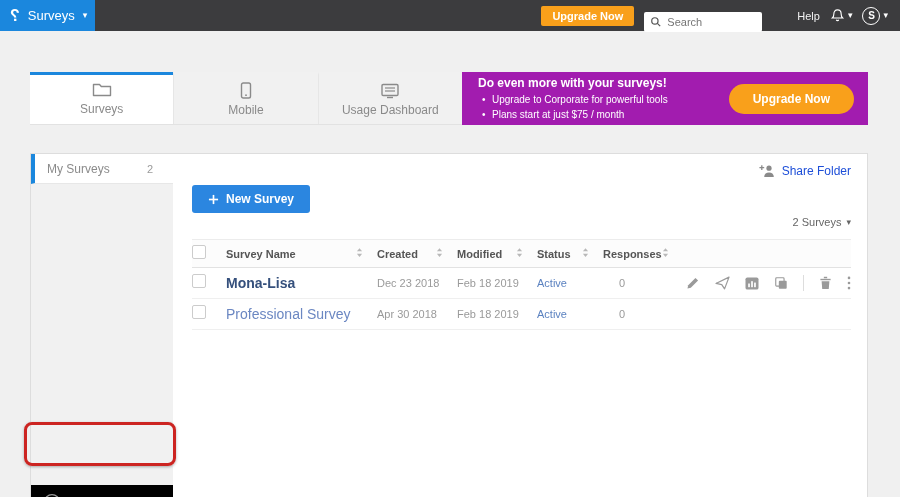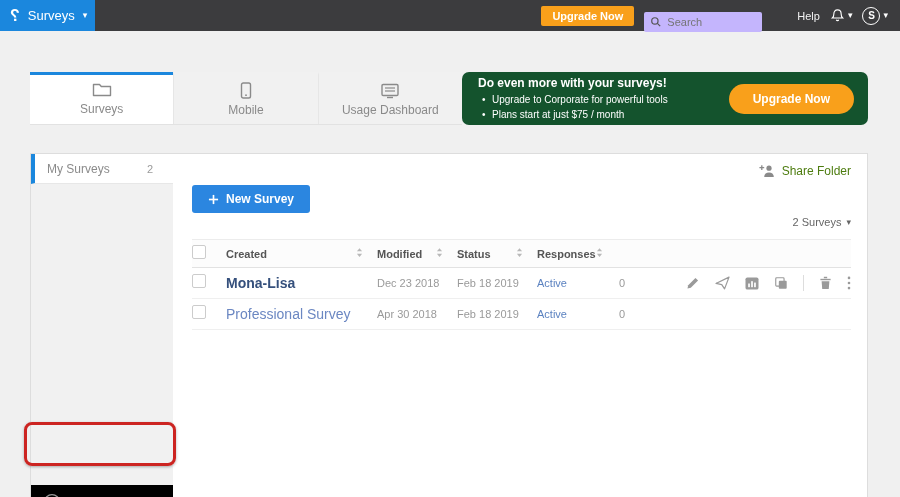--- a/index.html
+++ b/index.html
@@ -10,40 +10,40 @@
   .topbar { position:absolute; left:0; top:0; width:900px; height:31px; background:#3c3c3e;
             display:flex; align-items:center; }
   .brand { width:95px; height:31px; background:#1b87dd; display:flex; align-items:center;
            padding:0 8px 0 10px; gap:8px; color:#fff; cursor:pointer; }
   .brand .logo { font-weight:bold; font-size:16px; line-height:1; transform:scaleX(-1); display:inline-block; }
   .brand .brand-label { font-size:13px; }
   .caret { font-size:9px; color:inherit; line-height:1; }
   .topbar-right { margin-left:auto; display:flex; align-items:center; gap:10px; padding-right:12px; }
   .btn-upgrade-top { background:#f9a01b; color:#fff; font-weight:bold; font-size:11px;
                      border:none; border-radius:2px; padding:4px 11px; cursor:pointer; }
-  .searchbox { display:flex; align-items:center; gap:5px; background:#c4b5fd; border-radius:2px;
+  .searchbox { display:flex; align-items:center; gap:5px; background:#ffffff; border-radius:2px;
                height:20px; width:118px; padding:0 6px;margin-top:13px; }
   .searchbox input { border:none; outline:none; width:85px; font-size:11px; color:#444;
                      font-family:"Liberation Sans", sans-serif; background:transparent; }
   .help { color:#f2f2f2; font-size:11px; cursor:pointer;margin-left:25px; }
   .iconbtn { display:flex; align-items:center; gap:3px; color:#fff; cursor:pointer; }
   .avatar { width:18px; height:18px; border:1.5px solid #fff; border-radius:50%; color:#fff;
             font-size:10px; font-weight:bold; display:flex; align-items:center; justify-content:center; }
 
   
   .tabstrip { position:absolute; left:30px; top:72px; width:432px; height:53px; display:flex;
               background:#f1f1f1; border-bottom:1px solid #e2e2e2; }
   .tab { flex:1; display:flex; flex-direction:column; align-items:center; justify-content:center;
          gap:4px; color:#8a8a8a; font-size:12px; cursor:pointer; border-top:3px solid transparent; }
   .tab + .tab { border-left:1px solid #e6e6e6; }
   .tab.active { background:#fff; border-top:3px solid #1b87dd; border-bottom:1px solid #fff; }
   .tab svg { display:block; }
 
-  .banner { position:absolute; left:462px; top:72px; width:406px; height:53px; background:#14532d;
-            color:#fff; display:flex; align-items:center;border-radius:7px; }
+  .banner { position:absolute; left:462px; top:72px; width:406px; height:53px; background:#a21caf;
+            color:#fff; display:flex; align-items:center; }
   .banner-text { padding-left:16px; }
   .banner-title { font-weight:bold; font-size:12px; margin-bottom:2px; }
   .banner-text ul { list-style:none; }
   .banner-text li { font-size:10px; padding-left:14px; position:relative; line-height:1.5; }
   .banner-text li::before { content:"•"; position:absolute; left:4px; }
   .btn-upgrade-banner { margin-left:auto; margin-right:14px; background:#f9a01b; color:#fff;
                         font-weight:bold; font-size:12px; border:none; border-radius:15px;
                         padding:8px 24px; cursor:pointer; }
 
   
@@ -57,21 +57,21 @@
   .folder-row .folder-count { margin-left:auto; font-size:11px; color:#9a9a9a; }
   .addfolder-row { position:absolute; left:0; bottom:7px; width:142px; height:34px; background:#000000;
                    display:flex; align-items:center; gap:10px; padding:0 12px; cursor:pointer;
                    color:#9a9a9a; font-size:12px; }
   .annotation { position:absolute; left:24px; top:422px; width:152px; height:44px;
                 border:3px solid #cc2421; border-radius:8px; box-shadow:0 1px 3px rgba(0,0,0,.3);
                 pointer-events:none; z-index:6; }
 
   .content { position:absolute; left:142px; top:0; right:0; bottom:0; }
   .share-folder { position:absolute; top:10px; right:16px; display:flex; align-items:center; gap:6px;
-                  color:#4d7c0f; font-size:12px; cursor:pointer; }
+                  color:#1d4ed8; font-size:12px; cursor:pointer; }
   .btn-new-survey { position:absolute; left:19px; top:31px; background:#2b86e0; color:#fff;
                     border:none; border-radius:3px; font-weight:bold; font-size:12px;
                     padding:7px 16px; display:flex; align-items:center; gap:7px; cursor:pointer; }
   .survey-count { position:absolute; top:62px; right:16px; color:#666; font-size:11px;
                   display:flex; align-items:center; gap:5px; cursor:pointer; }
 
   .table { position:absolute; left:19px; top:85px; right:16px; }
   .trow { display:grid; grid-template-columns:34px 1fr 80px 80px 66px 62px 186px;
           align-items:center; }
   .thead { height:29px; background:#fcfcfc; border-top:1px solid #ececec; border-bottom:1px solid #e2e2e2; }
@@ -220,20 +220,27 @@
       <div class="survey-count">
         <span>2 Surveys</span>
         <span class="caret" style="color:#666;">▾</span>
       </div>
 
       <div class="table">
 
         <div class="trow thead">
           <div><input type="checkbox" style=""></div>
           <div class="th">
+            <span>Survey Name</span>
+            <span><svg width="7" height="11" viewBox="0 0 8 12">
+                  <path d="M4 1 7 4.6H1z" fill="#b8b8b8"></path>
+                  <path d="M4 11 1 7.4h6z" fill="#b8b8b8"></path>
+                </svg></span>
+          </div>
+          <div class="th">
             <span>Created</span>
             <span><svg width="7" height="11" viewBox="0 0 8 12">
                   <path d="M4 1 7 4.6H1z" fill="#b8b8b8"></path>
                   <path d="M4 11 1 7.4h6z" fill="#b8b8b8"></path>
                 </svg></span>
           </div>
           <div class="th">
             <span>Modified</span>
             <span><svg width="7" height="11" viewBox="0 0 8 12">
                   <path d="M4 1 7 4.6H1z" fill="#b8b8b8"></path>

